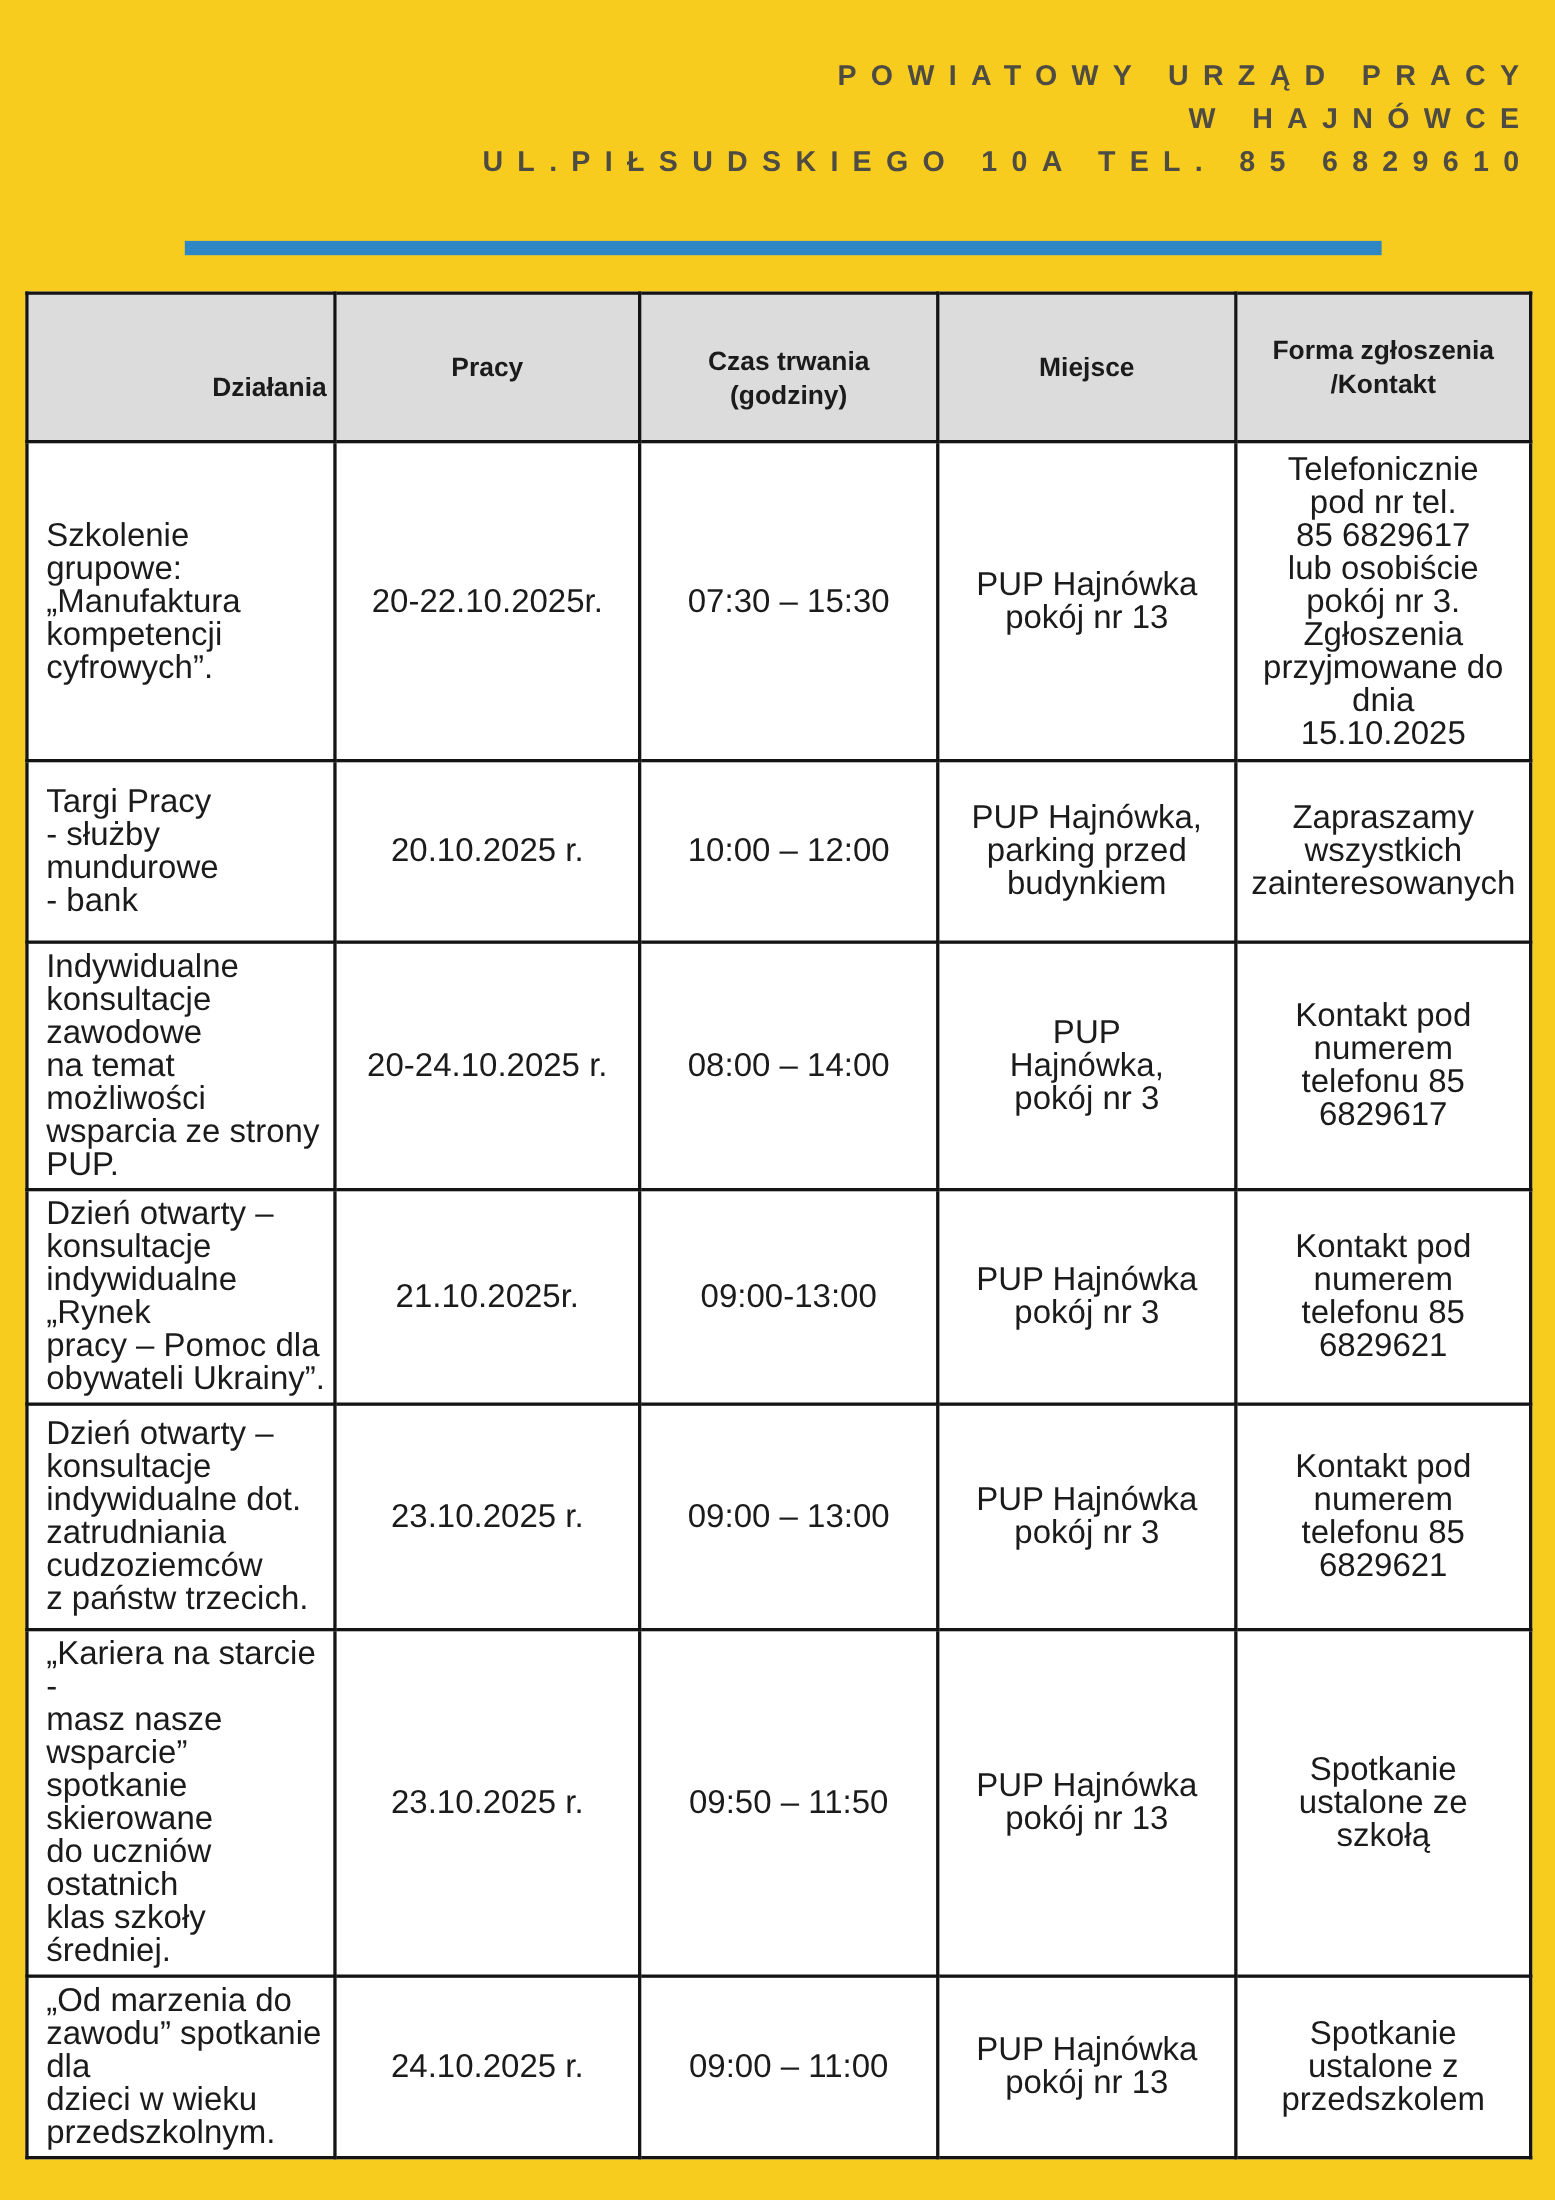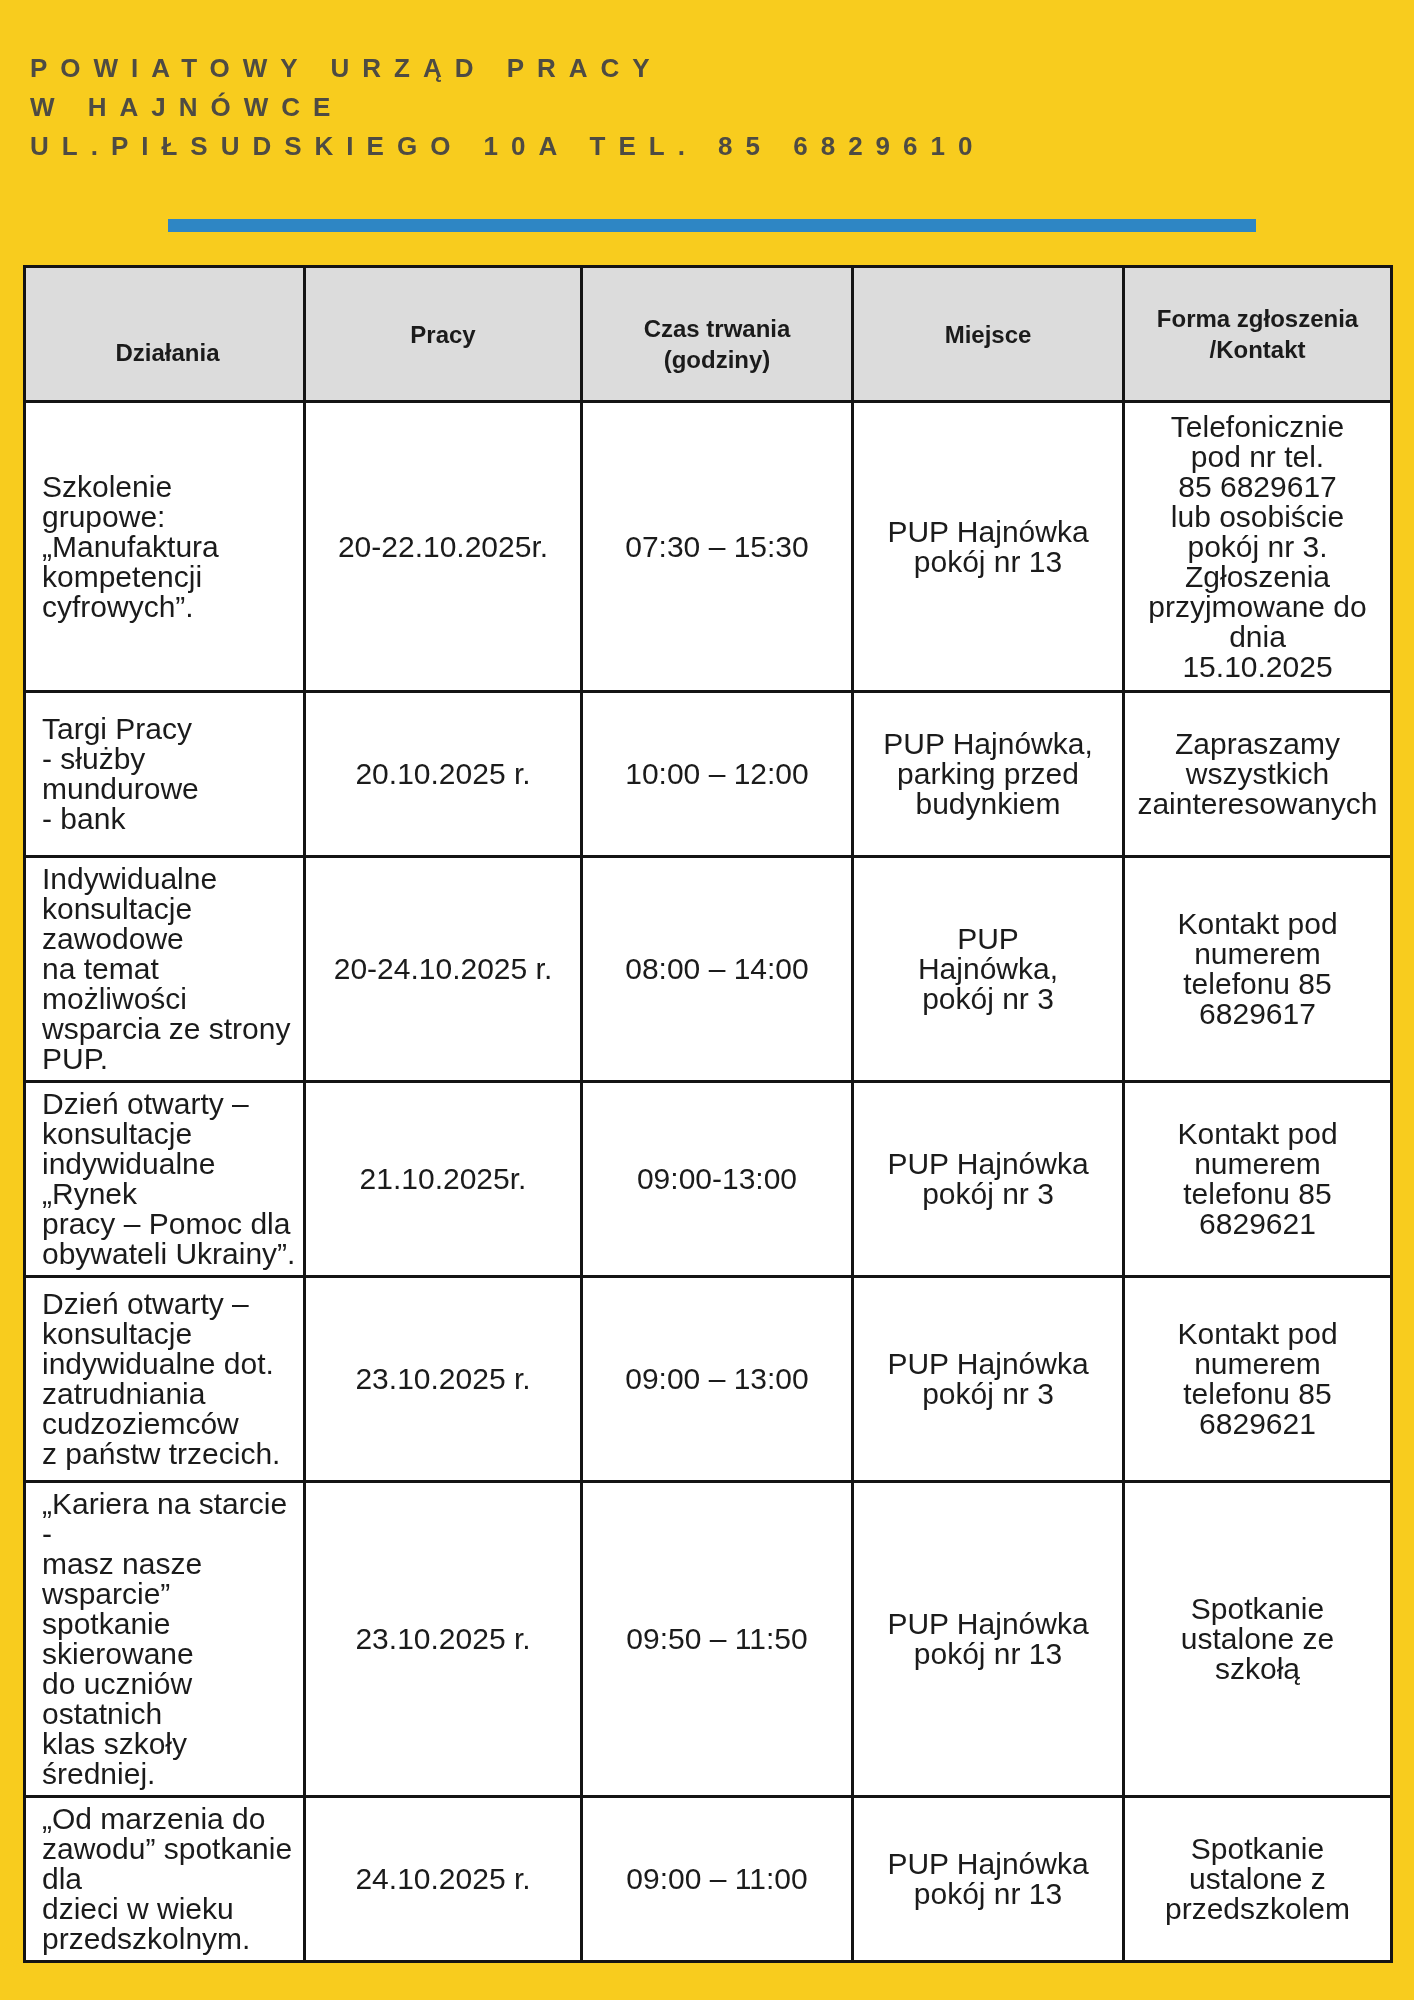--- a/index.html
+++ b/index.html
@@ -7,21 +7,21 @@
     width:1414px;height:2000px;
     background:#F8CC1E;
     position:relative;
     font-family:"Liberation Sans", sans-serif;
     color:#1b1b1b;
     overflow:hidden;
   }
   .header-block{
     position:absolute;
     top:49px;left:30px;width:1364px;
-    text-align:left;
+    text-align:right;
     font-weight:bold;
     font-size:26px;
     line-height:39px;
     letter-spacing:13px;
     color:#4E4B43;
     white-space:nowrap;
   }
   .divider{
     position:absolute;
     left:168px;top:219px;
@@ -44,21 +44,21 @@
   }
   table.schedule thead th{
     background:#DCDCDC;
     font-size:24px;
     font-weight:bold;
     line-height:31px;
     text-align:center;
     padding:4px 6px;
   }
   table.schedule thead th.col-activity{
-    text-align:center;
+    text-align:right;
     padding-left:12px;
     padding-top:40px;
   }
   table.schedule thead th.col-time{ padding-top:24px; }
   table.schedule tbody td{
     font-size:30px;
     line-height:30px;
     text-align:center;
     padding:6px 8px;
   }

